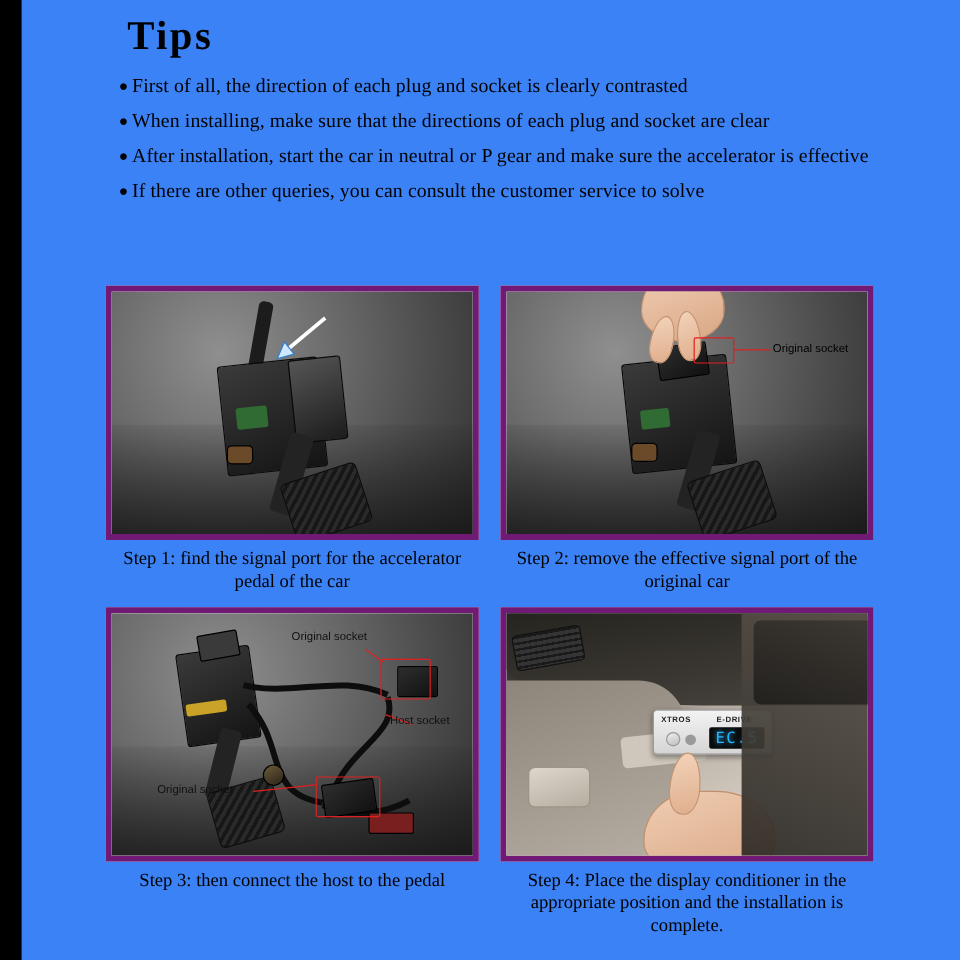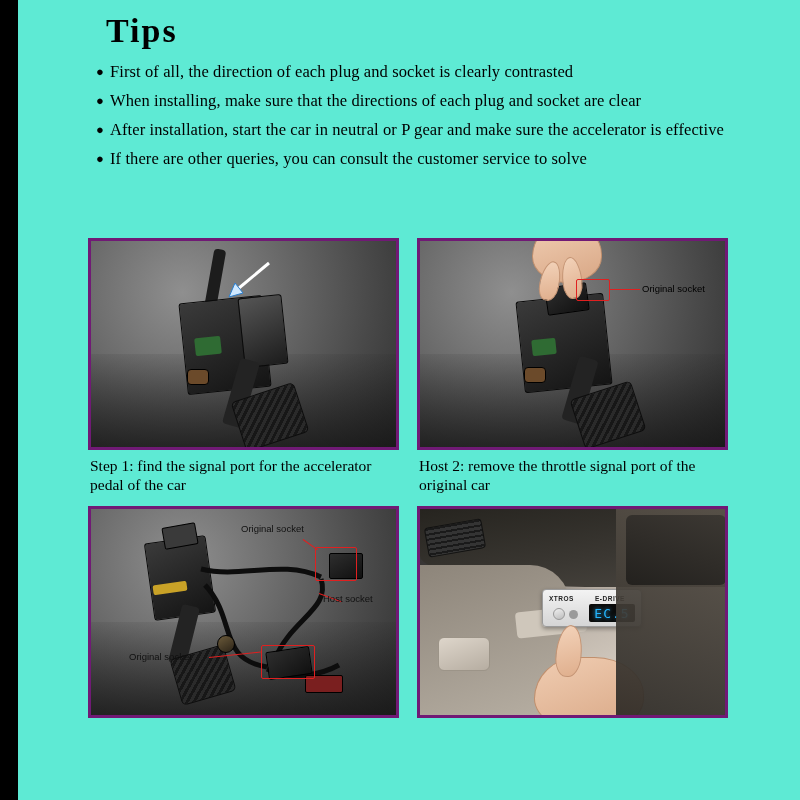--- a/index.html
+++ b/index.html
@@ -5,22 +5,23 @@
   * { box-sizing: border-box; }
   html, body {
     margin: 0; padding: 0;
     width: 800px; height: 800px;
     background: #ffffff;
     font-family: "Liberation Sans", sans-serif;
   }
   .page {
     position: relative;
     width: 800px; height: 800px;
-    background: #5eead4;
+    background: #3b82f6;
     overflow: hidden;
+    text-align: center;
   }
   
   .left-bar {
     position: absolute;
     left: 0; top: 0;
     width: 18px; height: 800px;
     background: #000000;
   }
   .content {
     position: absolute;
@@ -75,21 +76,21 @@
     position: absolute;
     left: 70px; top: 238px;
     width: 640px;
   }
   .row { display: flex; gap: 18px; }
   .cell { width: 311px; }
 
   .photo {
     position: relative;
     width: 311px; height: 212px;
-    border: 3px solid #701a75;
+    border: 5px solid #701a75;
     background: #f2f2f2;
     overflow: hidden;
   }
   .caption {
     font-family: "Liberation Serif", serif;
     font-size: 15.5px;
     line-height: 19px;
     color: #000;
     padding: 6px 2px 12px 2px;
     min-height: 56px;
@@ -281,21 +282,21 @@
             <div class="pedal-pad" style="left:156px;top:148px;width:64px;height:52px;transform:rotate(-18deg);"></div>
 
             <div class="hand" style="left:112px;top:-16px;width:70px;height:58px;"></div>
             <div class="finger" style="left:120px;top:20px;width:20px;height:40px;transform:rotate(12deg);"></div>
             <div class="finger" style="left:142px;top:16px;width:20px;height:42px;transform:rotate(-6deg);"></div>
 
             <div class="lbl-box" style="left:156px;top:38px;width:34px;height:22px;"></div>
             <div class="leader" style="left:190px;top:48px;width:30px;"></div>
             <div class="lbl" style="left:222px;top:42px;color:#000;">Original socket</div>
           </div>
-          <div class="caption">Host 2: remove the throttle signal port of the original car</div>
+          <div class="caption">Step 2: remove the effective signal port of the original car</div>
         </div>
       </div>
 
       <div class="row">
 
         <div class="cell">
           <div class="photo">
             <div class="bg-grad-dark"></div>
             <div class="bg-floor"></div>
 
@@ -319,20 +320,21 @@
 
             <div class="lbl-box" style="left:224px;top:38px;width:42px;height:34px;"></div>
             <div class="leader" style="left:212px;top:30px;width:18px;transform:rotate(35deg);"></div>
             <div class="lbl" style="left:150px;top:14px;">Original socket</div>
             <div class="leader" style="left:228px;top:84px;width:24px;transform:rotate(20deg);"></div>
             <div class="lbl" style="left:232px;top:84px;">Host socket</div>
             <div class="lbl-box" style="left:170px;top:136px;width:54px;height:34px;"></div>
             <div class="leader" style="left:118px;top:148px;width:52px;transform:rotate(-6deg);"></div>
             <div class="lbl" style="left:38px;top:142px;">Original socket</div>
           </div>
+          <div class="caption">Step 3: then connect the host to the pedal</div>
         </div>
 
         <div class="cell">
           <div class="photo">
             <div class="int-bg"></div>
             <div class="int-dash-dark"></div>
             <div class="vent" style="left:6px;top:14px;width:58px;height:30px;transform:rotate(-10deg);"></div>
             <div style="position:absolute;left:0;top:56px;width:150px;height:156px;background:linear-gradient(160deg,#8d857a,#b8b0a4);border-top-right-radius:40px;"></div>
             <div style="position:absolute;left:18px;top:128px;width:52px;height:34px;background:linear-gradient(160deg,#ded6cb,#b6ada1);border-radius:6px;border:1px solid #9c9488;"></div>
             <div style="position:absolute;left:96px;top:100px;width:70px;height:26px;background:#cfc7bb;border-radius:4px;transform:rotate(-6deg);"></div>
@@ -346,18 +348,19 @@
               <div style="position:absolute;left:10px;top:18px;width:12px;height:12px;border-radius:50%;background:linear-gradient(160deg,#efefef,#bdbdbd);border:1px solid #999;"></div>
               <div style="position:absolute;left:26px;top:20px;width:9px;height:9px;border-radius:50%;background:#9a9a9a;"></div>
             </div>
 
             <div class="hand" style="left:114px;top:148px;width:110px;height:76px;"></div>
             <div class="finger" style="left:136px;top:116px;width:26px;height:52px;transform:rotate(6deg);"></div>
 
             <div style="position:absolute;left:196px;top:0;width:115px;height:212px;background:linear-gradient(200deg,#5a534a,#2b2824);opacity:0.92;"></div>
             <div style="position:absolute;left:206px;top:6px;width:100px;height:70px;background:linear-gradient(200deg,#3c3833,#23211e);border-radius:6px;"></div>
           </div>
+          <div class="caption">Step 4: Place the display conditioner in the appropriate position and the installation is complete.</div>
         </div>
       </div>
 
     </div>
   </div>
 </div>
 
 </body></html>

